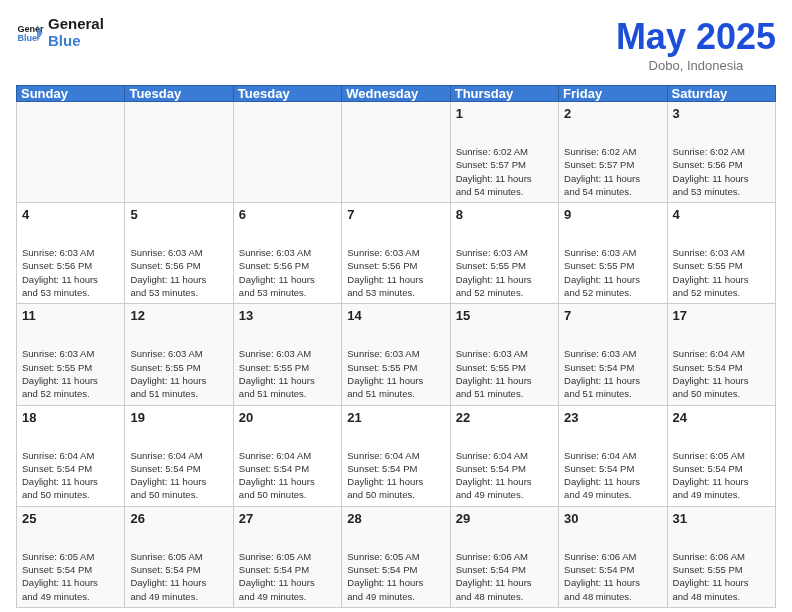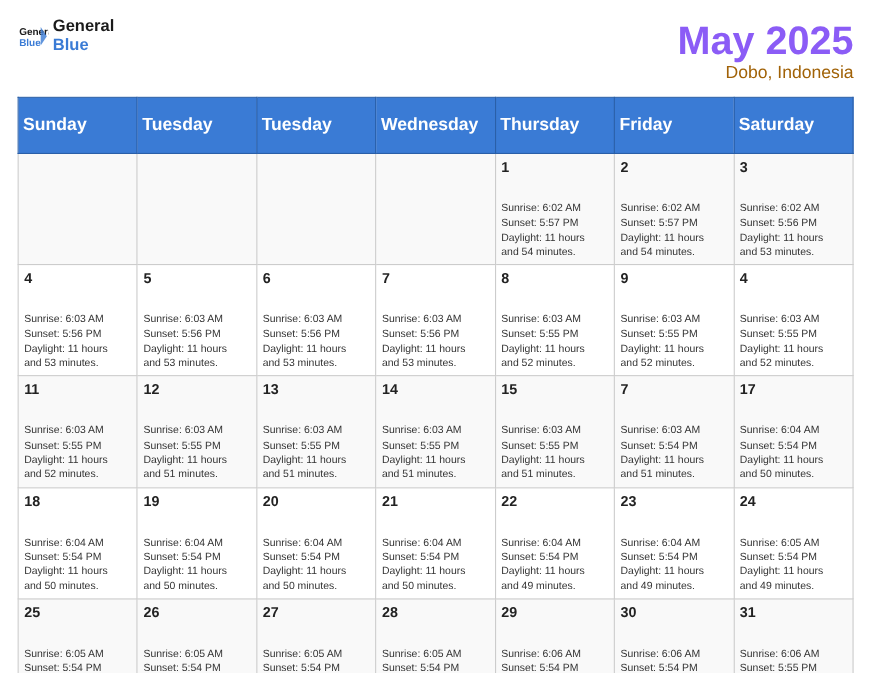--- a/index.html
+++ b/index.html
@@ -24,37 +24,38 @@
     .logo-icon {
       width: 28px;
       height: 28px;
     }
     .title-block {
       text-align: right;
     }
     .cal-title {
       font-size: 36px;
       font-weight: bold;
-      color: #8b5cf6;
+      color: #1d4ed8;
     }
     .cal-subtitle {
-      font-size: 16px;
-      color: #a16207;
+      font-size: 13px;
+      color: #737373;
+      text-align: center;
     }
     table {
       width: 100%;
       border-collapse: collapse;
       table-layout: fixed;
     }
     thead th {
       background-color: #3a7bd5;
       color: #fff;
-      font-size: 16px;
+      font-size: 13px;
       font-weight: bold;
-      padding: 16px 4px;
+      padding: 0 4px;
       text-align: left;
       border: 1px solid #2a5fa8;
     }
     tbody td {
       border: 1px solid #ccc;
       vertical-align: top;
       padding: 4px 5px;
       height: 88px;
       font-size: 10px;
       color: #333;

